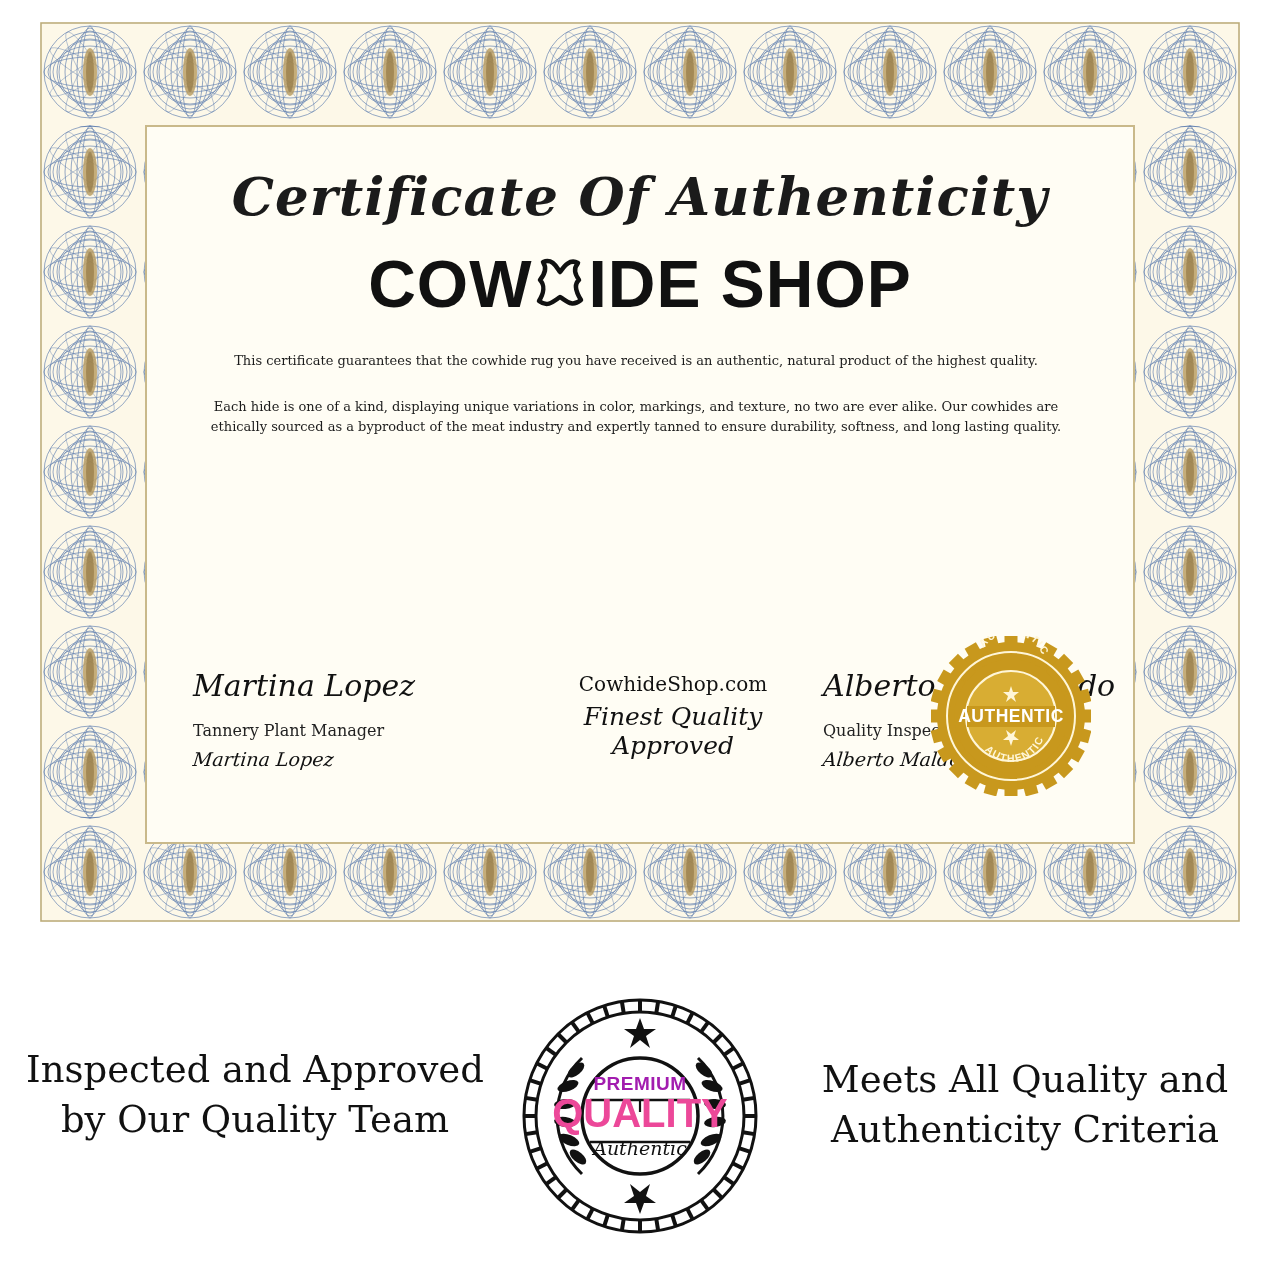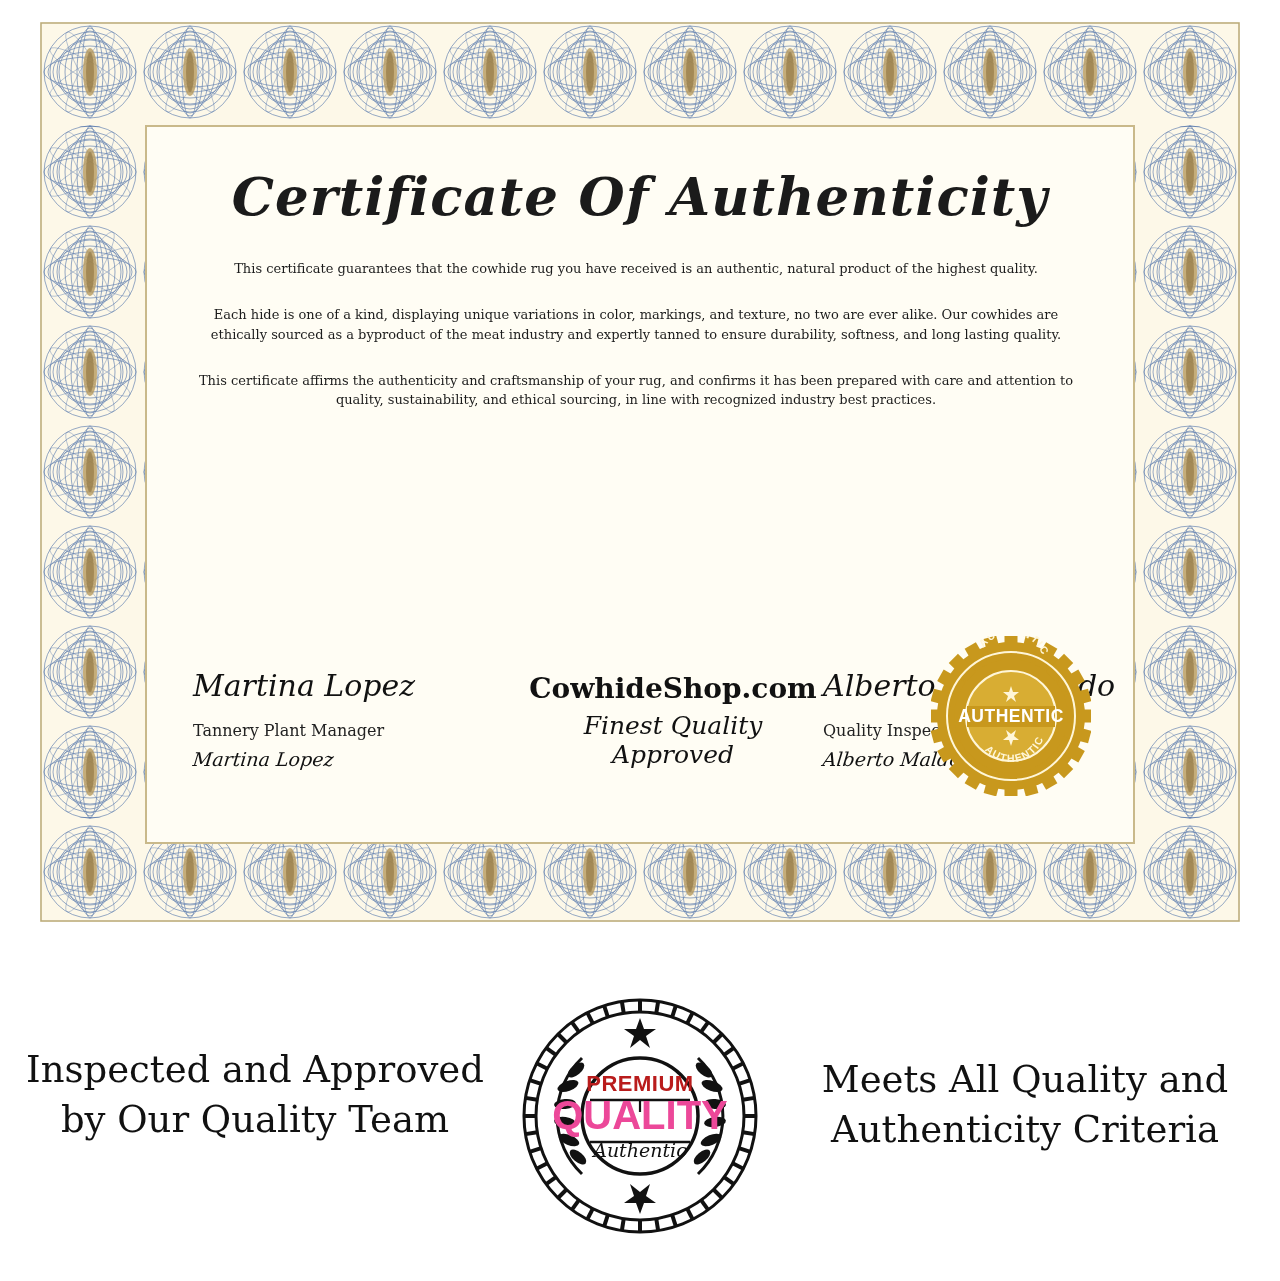--- a/index.html
+++ b/index.html
@@ -125,22 +125,22 @@
     color: #111;
     margin-top: 8px;
     transform: skewX(-6deg);
   }
   .sig-center {
     position: absolute;
     text-align: center;
   }
   .site-name {
     font-family: "DejaVu Serif", serif;
-    font-weight: bold;
-    font-size: 28px;
+    font-weight: normal;
+    font-size: 20px;
     color: #111;
   }
   .site-tag {
     font-family: "DejaVu Serif", serif;
     font-style: italic;
     font-size: 25px;
     color: #111;
     margin-top: 6px;
   }
 
@@ -199,23 +199,23 @@
     top: 0; bottom: 0;
     display: flex;
     flex-direction: column;
     align-items: center;
     justify-content: center;
     pointer-events: none;
   }
   .badge-premium {
     font-family: "Liberation Sans", sans-serif;
     font-weight: bold;
-    font-size: 22px;
+    font-size: 19px;
     letter-spacing: 0.5px;
-    color: #b91c1c;
+    color: #a21caf;
     margin-bottom: -2px;
   }
   .badge-quality {
     font-family: "Liberation Sans", sans-serif;
     font-weight: bold;
     font-size: 40px;
     letter-spacing: 0px;
     color: #ec4899;
     line-height: 1;
   }
@@ -277,25 +277,35 @@
 
     <rect x="1095" y="100" width="105" height="700" fill="url(#rowPat)"></rect>
 
     <rect x="1" y="1" width="1198" height="898" fill="none" stroke="#b9a978" stroke-width="1.5"></rect>
   </svg>
 
   <div class="inner-panel">
 
     <div class="cert-title">Certificate Of Authenticity</div>
 
+    <div class="brand-row">
+      <span class="brand-text">COW</span>
+      <span class="brand-mark">
+        <svg viewBox="0 0 54 56" width="54" height="56" xmlns="http://www.w3.org/2000/svg">
+          <path d="M10 6 C20 2, 24 12, 27 16 C30 12, 36 2, 45 7 C40 13, 42 18, 46 24
+                   C41 28, 43 36, 48 44 C38 52, 33 44, 27 41 C21 45, 15 52, 6 45
+                   C11 37, 12 29, 7 24 C12 18, 14 12, 10 6 Z" fill="none" stroke="#111" stroke-width="4.5" stroke-linejoin="round"></path>
+        </svg>
+      </span>
+      <span class="brand-text">IDE SHOP</span>
+    </div>
 
     <div class="body-copy">
       <p>This certificate guarantees that the cowhide rug you have received is an authentic, natural product of the highest quality.</p>
       <p>Each hide is one of a kind, displaying unique variations in color, markings, and texture, no two are ever alike. Our cowhides are ethically sourced as a byproduct of the meat industry and expertly tanned to ensure durability, softness, and long lasting quality.</p>
-      <p>This certificate affirms the authenticity and craftsmanship of your rug, and confirms it has been prepared with care and attention to quality, sustainability, and ethical sourcing, in line with recognized industry best practices.</p>
     </div>
 
     <div class="sig-area">
 
       <div class="sig-block" style="left: 10px; top: 30px; width: 300px;">
         <div class="sig-name">Martina Lopez</div>
         <div class="sig-role">Tannery Plant Manager</div>
         <div class="sig-hand">Martina Lopez</div>
       </div>
 

